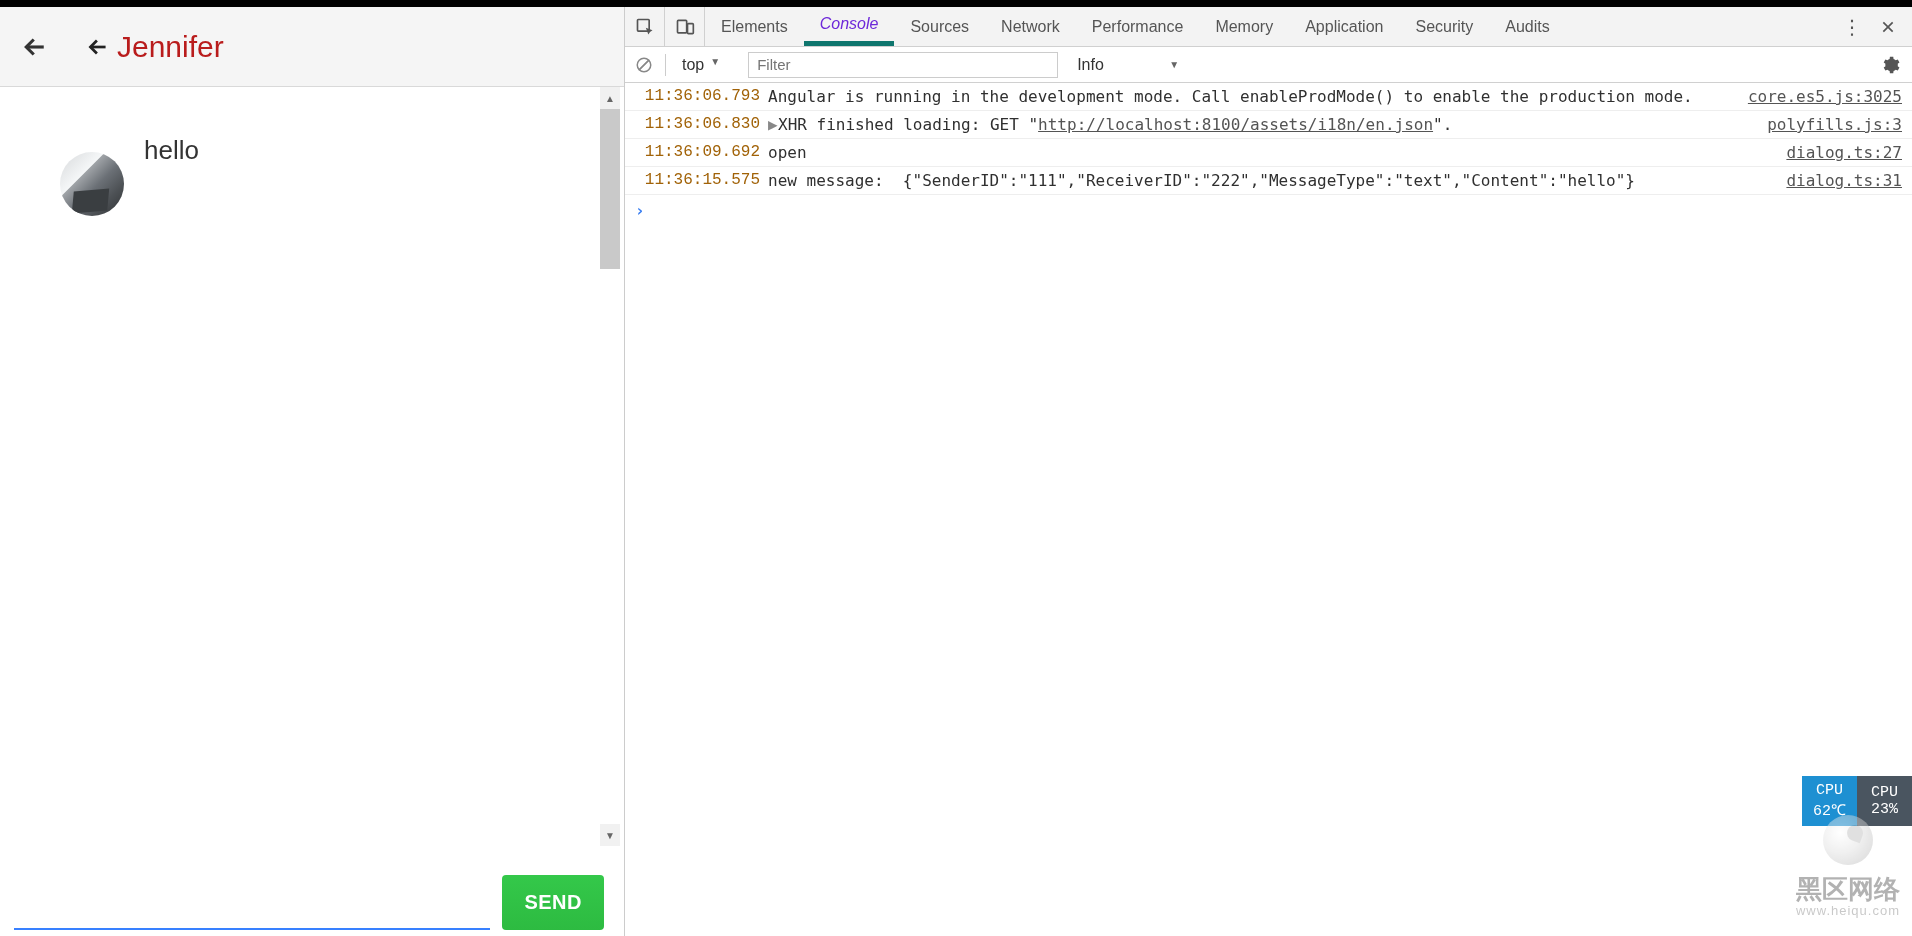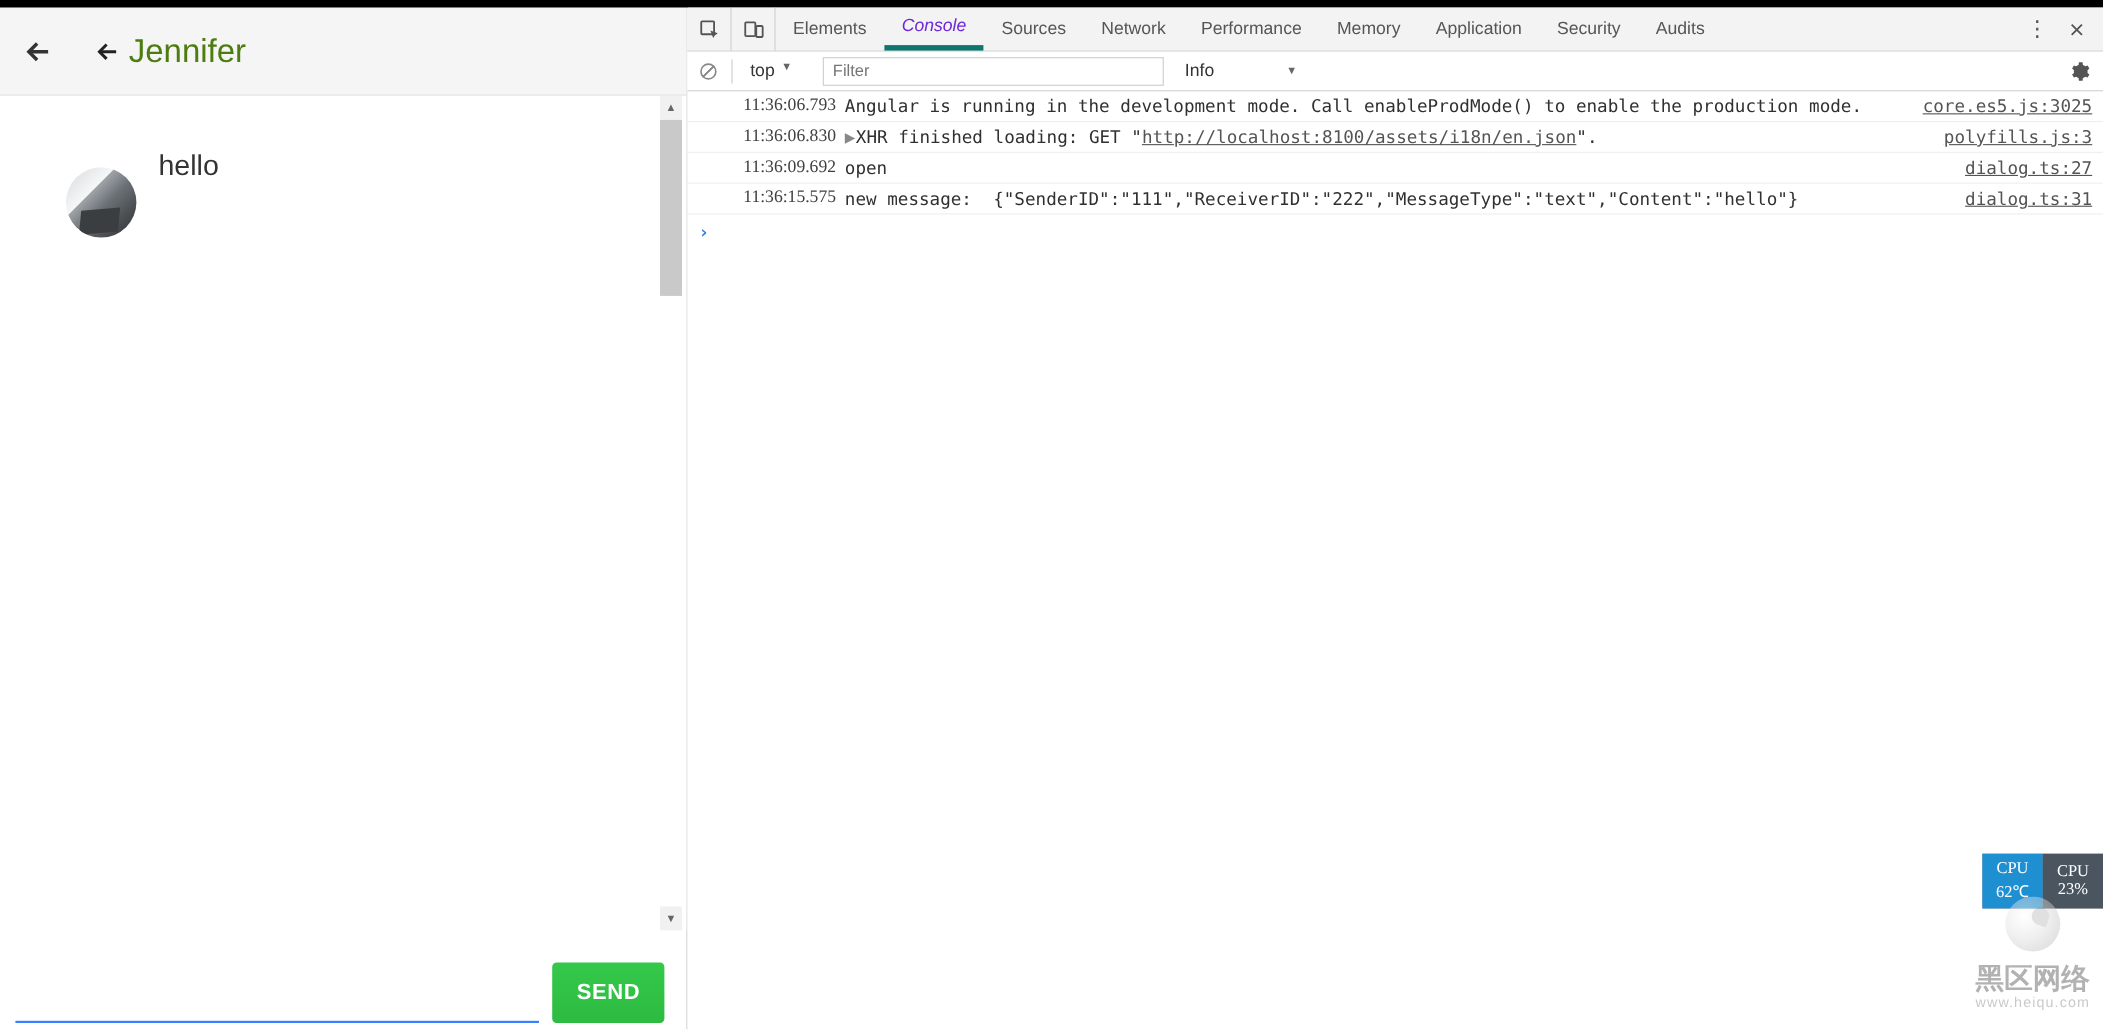--- a/index.html
+++ b/index.html
@@ -6,21 +6,21 @@
 html, body { width: 1912px; height: 936px; font-family: -apple-system, "Segoe UI", Arial, sans-serif; overflow: hidden; background:#fff;}
 .top-black { width:100%; height:7px; background:#000; }
 .app { display:flex; width:100%; height: calc(100% - 7px); }
 
 
 .chat { width:625px; height:100%; display:flex; flex-direction:column; border-right:1px solid #ccc; }
 .chat-header { height:80px; background:#f5f5f5; border-bottom:1px solid #d9d9d9; display:flex; align-items:center; padding-left:20px; gap:35px; }
 .chat-header .arrow { font-size:34px; color:#333; cursor:pointer; line-height:1; }
 .chat-header .title { display:flex; align-items:center; gap:6px; }
 .chat-header .title .arrow-small { font-size:28px; color:#222; line-height:1;}
-.chat-header .title .name { font-size:30px; color:#4d7c0f; }
+.chat-header .title .name { font-size:30px; color:#b91c1c; }
 .chat-body { flex:1; position:relative; overflow:hidden; background:#fff; }
 .chat-scrollbar { position:absolute; right:4px; top:0; width:20px; height:100%; }
 .chat-scrollbar .track { position:absolute; top:0; right:0; width:20px; height:100%; }
 .chat-scrollbar .up { position:absolute; top:0; width:20px; height:22px; background:#f1f1f1; display:flex; align-items:center; justify-content:center; font-size:10px; color:#666;}
 .chat-scrollbar .down { position:absolute; bottom:0; width:20px; height:22px; background:#f1f1f1; display:flex; align-items:center; justify-content:center; font-size:10px; color:#666;}
 .chat-scrollbar .thumb { position:absolute; top:22px; width:20px; height:160px; background:#c9c9c9; }
 .msg-row { display:flex; align-items:flex-start; padding:40px 0 0 60px; gap:20px;}
 .avatar { width:64px; height:64px; border-radius:50%; background:linear-gradient(135deg,#d6d8da 0%, #f5f7f8 35%, #9fa3a7 36%, #6b7076 55%, #4d5155 75%, #2f3234 100%); position:relative; overflow:hidden; margin-top:25px;}
 .avatar::after{content:''; position:absolute; top:60%; left:20%; width:55%; height:35%; background:#3a3e41; transform:skewX(-10deg) rotate(-5deg);}
 .msg-text { font-size:26px; color:#333; padding-top:8px;}
@@ -42,29 +42,29 @@
 .dt-toolbar .ban { width:22px; height:22px; display:flex; align-items:center; justify-content:center; color:#888; cursor:pointer;}
 .dt-toolbar .sep { width:1px; height:22px; background:#ccc; }
 .dt-toolbar .context { display:flex; gap:6px; font-size:16px; color:#333; cursor:pointer; padding:0 6px;}
 .dt-toolbar .tri { font-size:10px; color:#666;}
 .dt-toolbar input.filter { width:310px; height:26px; border:1px solid #ccc; padding:2px 8px; font-size:15px; color:#999;margin-left:12px;}
 .dt-toolbar .level { display:flex; align-items:center; gap:28px; border:1px solid transparent; padding:2px 8px; font-size:16px; color:#333; cursor:pointer; width:120px; justify-content:space-between;}
 .dt-toolbar .spacer { flex:1; }
 .dt-toolbar .gear { color:#555; cursor:pointer; font-size:20px; padding-right:4px;}
 .console { flex:1; font-family: Menlo, Consolas, monospace; font-size:16px; color:#303030; overflow:auto; }
 .log { border-bottom:1px solid #eee; padding:4px 10px 4px 10px; display:flex; gap:8px; align-items:flex-start;}
-.log .ts { color:#404040; white-space:nowrap; width:125px; text-align:right; font-family: Liberation Serif, serif;}
+.log .ts { color:#a16207; white-space:nowrap; width:125px; text-align:right; font-family: Liberation Mono, monospace;}
 .log .arrow-exp { color:#888; width:10px; display:inline-block;}
 .log .msg { flex:1; white-space:pre-wrap; word-break:break-word;}
 .log .msg a { color:#545454; text-decoration:underline;}
 .log .src { color:#545454; text-decoration:underline; white-space:nowrap; cursor:pointer;}
 .prompt-row { padding:6px 10px; display:flex; align-items:center; gap:8px;}
 .prompt-row .caret { color:#367cf1; font-weight:bold; font-size:16px;}
 
-.cpu-widgets { position:fixed; right:0; bottom:110px; display:flex; font-family:Liberation Serif, serif; font-size:16px; color:#fff;}
+.cpu-widgets { position:fixed; right:0; bottom:110px; display:flex; font-family:Liberation Mono, monospace; font-size:16px; color:#fff;}
 .cpu-widgets .w { width:55px; height:50px; display:flex; flex-direction:column; align-items:center; justify-content:center; }
 .cpu-widgets .w1 { background:#1e90d2; }
 .cpu-widgets .w2 { background:#4a5560; }
 .cpu-widgets .lab { font-size:15px; }
 .cpu-widgets .val { font-size:15px; }
 .watermark { position:fixed; right:12px; bottom:18px; display:flex; align-items:center; gap:10px; opacity:0.45; font-family:"SimHei","Microsoft YaHei",sans-serif; color:#666;flex-direction:column;}
 .watermark .logo { width:50px; height:50px; border-radius:50%; background:radial-gradient(circle at 35% 35%,#fff 0%,#ddd 45%,#bbb 80%); position:relative;}
 .watermark .logo::after{content:''; position:absolute; right:10px; top:10px; width:16px; height:16px; background:#bbb; border-radius:50% 50% 0 50%; transform:rotate(20deg);}
 .watermark .txt { display:flex; flex-direction:column; line-height:1.1;}
 .watermark .txt .big { font-size:26px; font-weight:bold; color:#555;}

